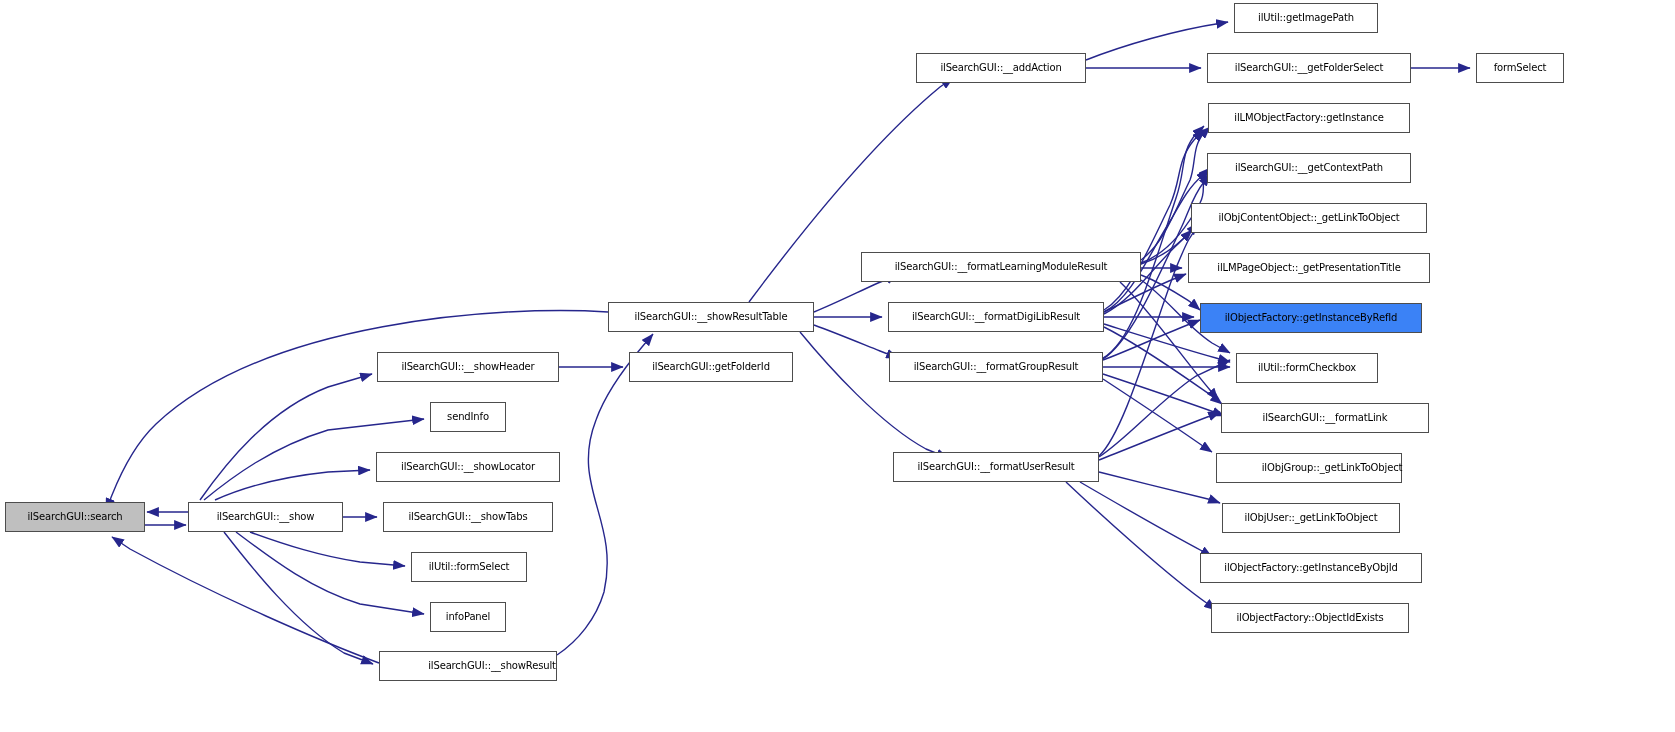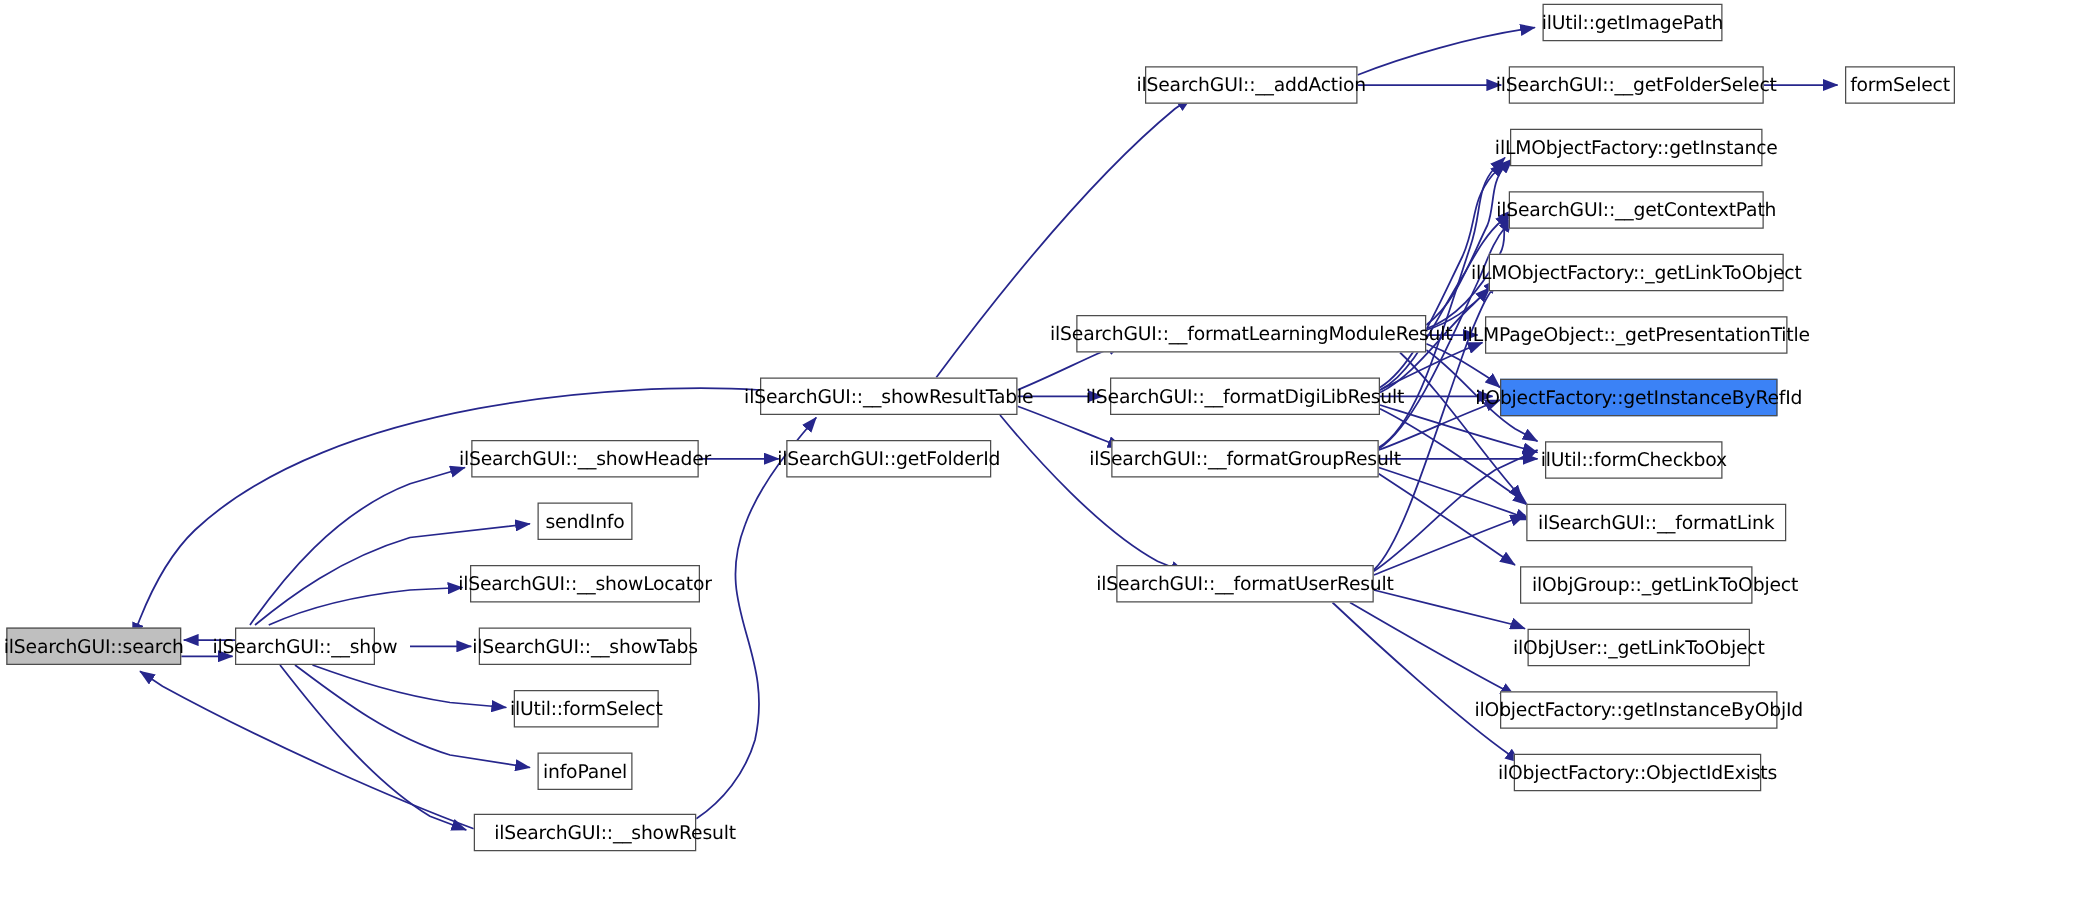--- a/index.html
+++ b/index.html
@@ -26,21 +26,21 @@
   .gnode {
     position: absolute;
     box-sizing: border-box;
     background: #ffffff;
     border: 1px solid #4d4d4d;
     display: flex;
     align-items: center;
     justify-content: center;
     white-space: nowrap;
     color: #000000;
-    font-size: 15px;
+    font-size: 10px;
     line-height: 1;
     letter-spacing: -0.15px;
     cursor: pointer;
   }
   .gnode.highlight {
     background: #bfbfbf;
   }
   .gnode .label {
     pointer-events: none;
     padding: 0 7px;
@@ -105,21 +105,21 @@
         <path d="M1099,472 C1134,481 1180,492 1212,500 L1220,503" fill="none" stroke="#26268c" stroke-width="1.4" marker-end="url(#arrowhead)"></path>
         <path d="M1080,482 C1116,503 1172,535 1204,552 L1212,557" fill="none" stroke="#26268c" stroke-width="1.4" marker-end="url(#arrowhead)"></path>
         <path d="M1066,482 C1100,514 1168,576 1208,604 L1216,610" fill="none" stroke="#26268c" stroke-width="1.4" marker-end="url(#arrowhead)"></path>
       </g>
   </svg>
 
   <div id="nodes-layer">
       <div class="gnode highlight" style="left: 5px; top: 502px; width: 140px; height: 30px; border-color: rgb(77, 77, 77); background: rgb(191, 191, 191);">
         <span class="label">ilSearchGUI::search</span>
       </div>
-      <div class="gnode" style="left: 188px; top: 502px; width: 112px; height: 30px; border-color: rgb(77, 77, 77); background: rgb(255, 255, 255);">
+      <div class="gnode" style="left: 188px; top: 502px; width: 155px; height: 30px; border-color: rgb(77, 77, 77); background: rgb(255, 255, 255);">
         <span class="label">ilSearchGUI::__show</span>
       </div>
       <div class="gnode" style="left: 377px; top: 352px; width: 182px; height: 30px; border-color: rgb(77, 77, 77); background: rgb(255, 255, 255);">
         <span class="label">ilSearchGUI::__showHeader</span>
       </div>
       <div class="gnode" style="left: 430px; top: 402px; width: 76px; height: 30px; border-color: rgb(77, 77, 77); background: rgb(255, 255, 255);">
         <span class="label">sendInfo</span>
       </div>
       <div class="gnode" style="left: 376px; top: 452px; width: 184px; height: 30px; border-color: rgb(77, 77, 77); background: rgb(255, 255, 255);">
         <span class="label">ilSearchGUI::__showLocator</span>
@@ -166,21 +166,21 @@
       <div class="gnode" style="left: 1476px; top: 53px; width: 88px; height: 30px; border-color: rgb(77, 77, 77); background: rgb(255, 255, 255);">
         <span class="label">formSelect</span>
       </div>
       <div class="gnode" style="left: 1208px; top: 103px; width: 202px; height: 30px; border-color: rgb(77, 77, 77); background: rgb(255, 255, 255);">
         <span class="label">ilLMObjectFactory::getInstance</span>
       </div>
       <div class="gnode" style="left: 1207px; top: 153px; width: 204px; height: 30px; border-color: rgb(77, 77, 77); background: rgb(255, 255, 255);">
         <span class="label">ilSearchGUI::__getContextPath</span>
       </div>
       <div class="gnode" style="left: 1191px; top: 203px; width: 236px; height: 30px; border-color: rgb(77, 77, 77); background: rgb(255, 255, 255);">
-        <span class="label">ilLMObjectFactory::_getLinkToObject</span>
+        <span class="label">ilObjContentObject::_getLinkToObject</span>
       </div>
       <div class="gnode" style="left: 1188px; top: 253px; width: 242px; height: 30px; border-color: rgb(77, 77, 77); background: rgb(255, 255, 255);">
         <span class="label">ilLMPageObject::_getPresentationTitle</span>
       </div>
       <div class="gnode" style="left: 1200px; top: 303px; width: 222px; height: 30px; border-color: rgb(77, 77, 77); background: #3b82f6;">
         <span class="label">ilObjectFactory::getInstanceByRefId</span>
       </div>
       <div class="gnode" style="left: 1236px; top: 353px; width: 142px; height: 30px; border-color: rgb(77, 77, 77); background: rgb(255, 255, 255);">
         <span class="label">ilUtil::formCheckbox</span>
       </div>

